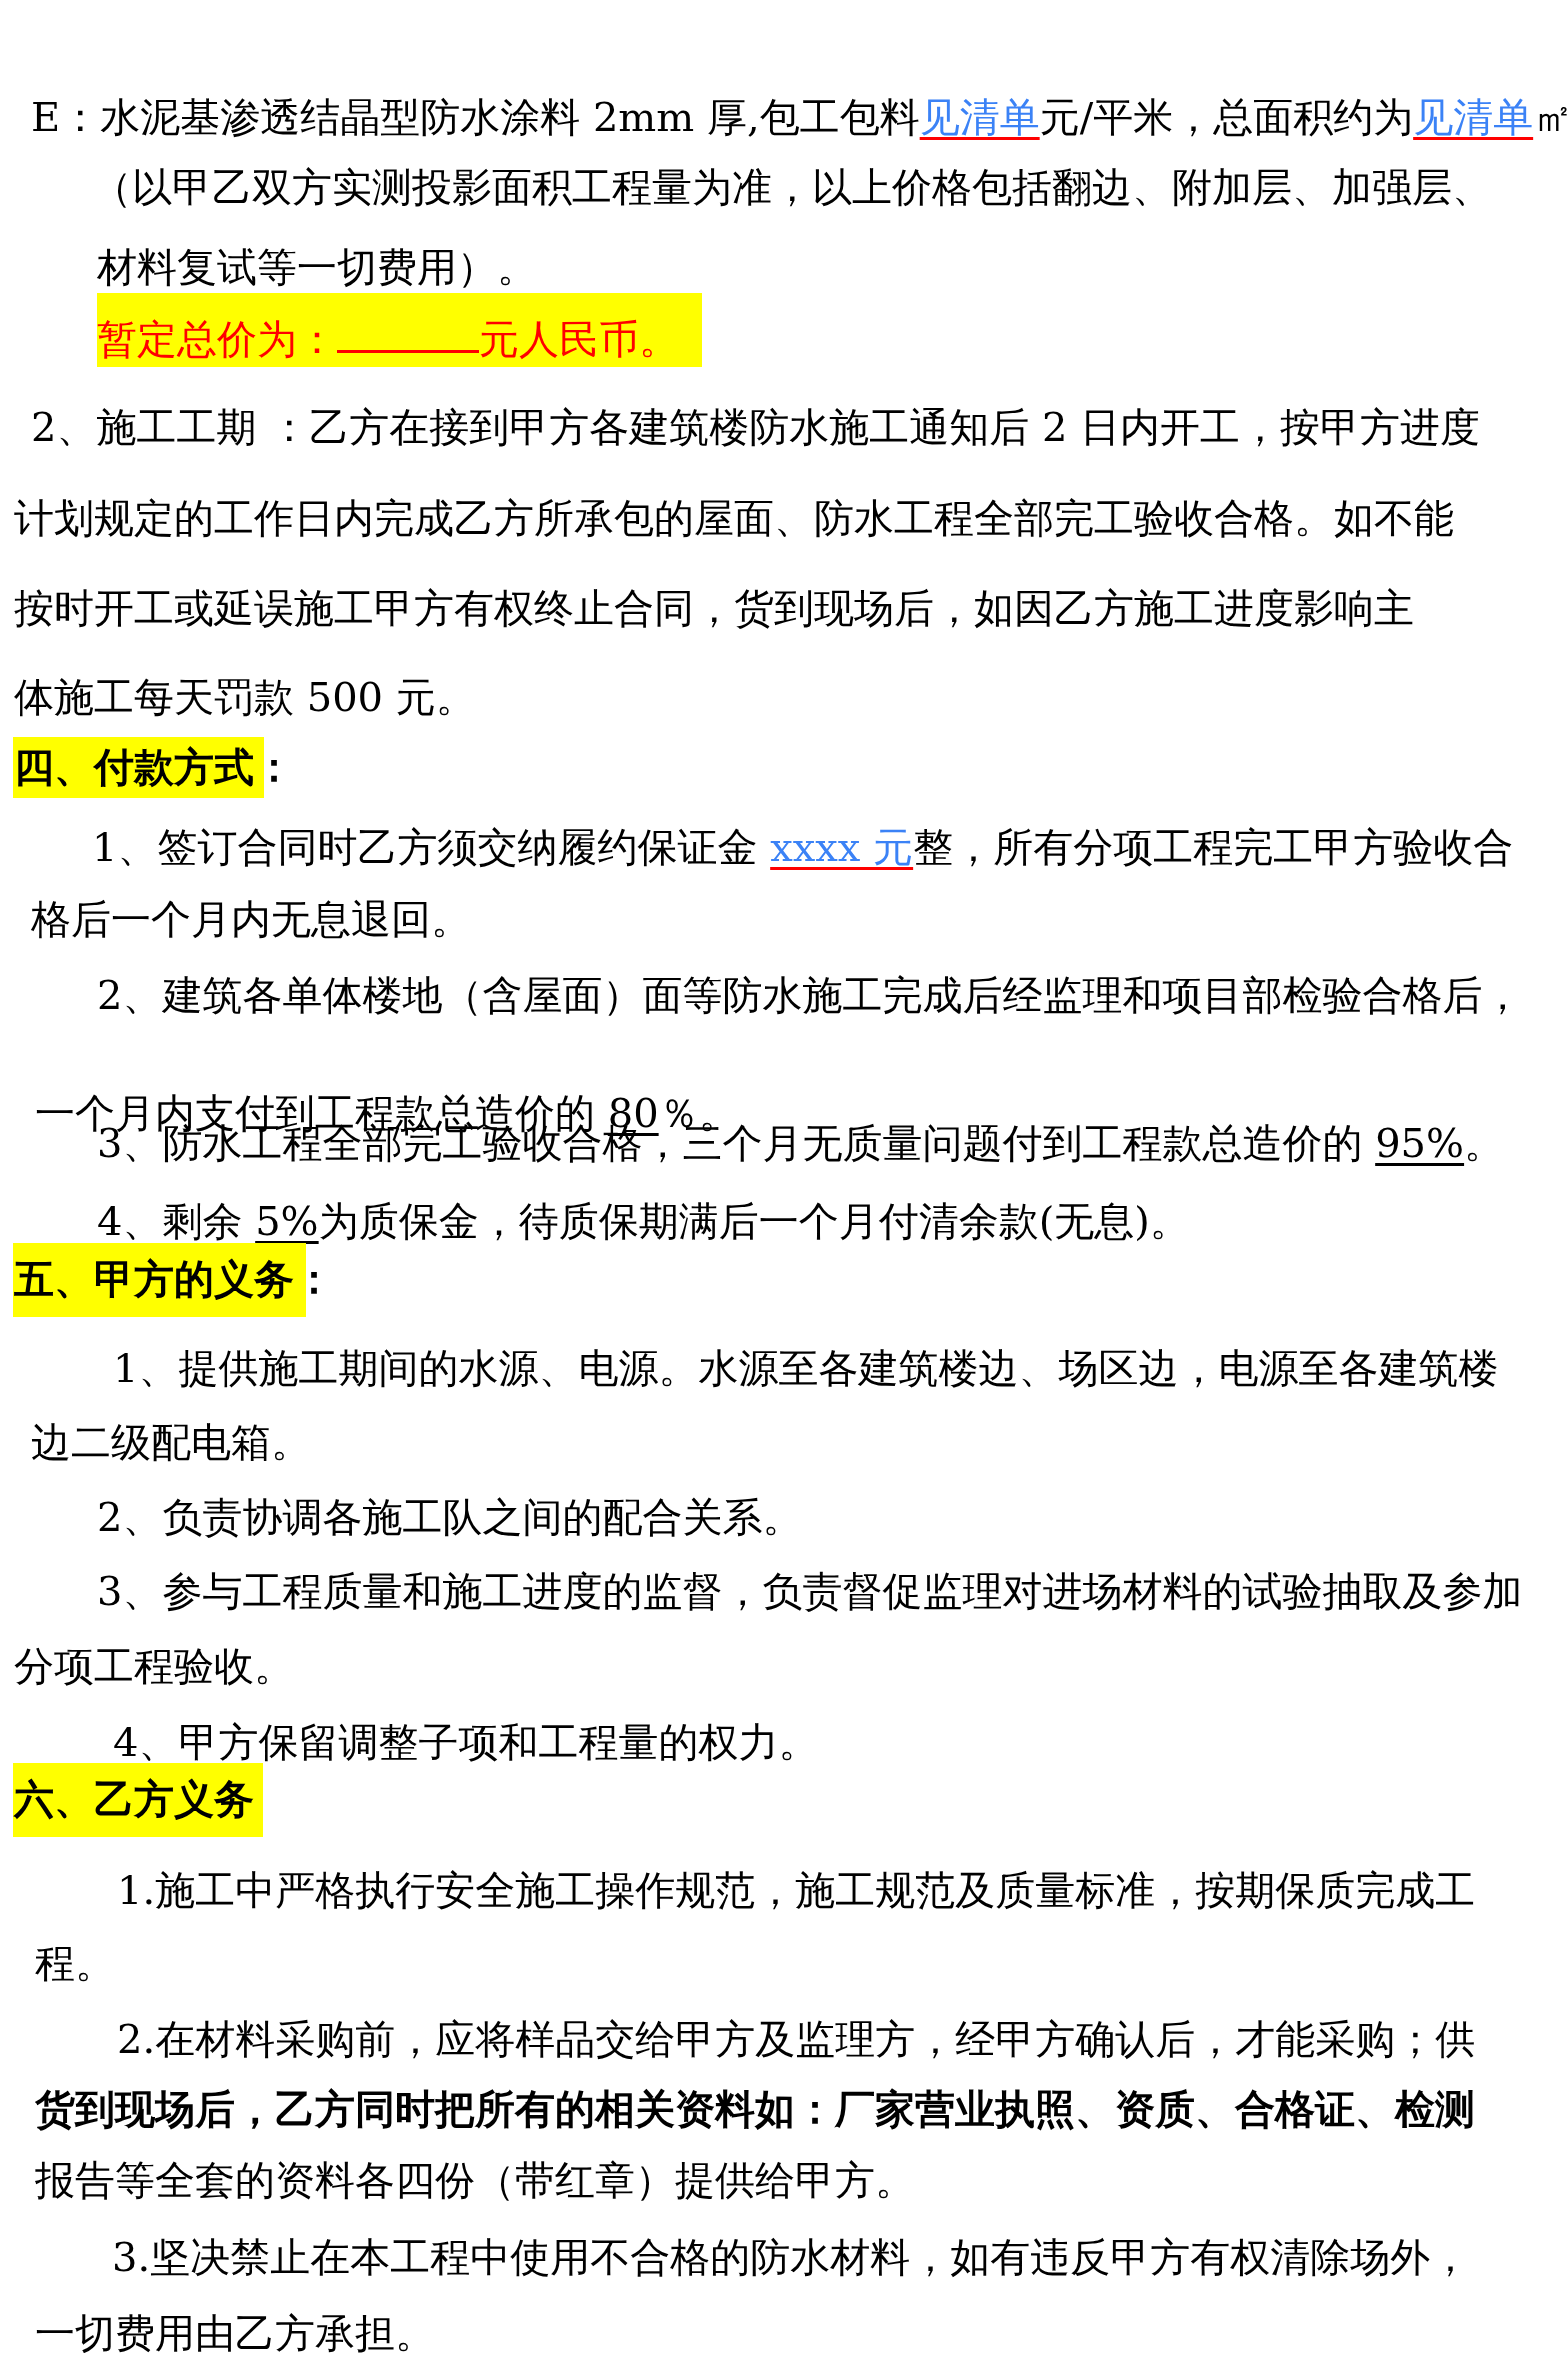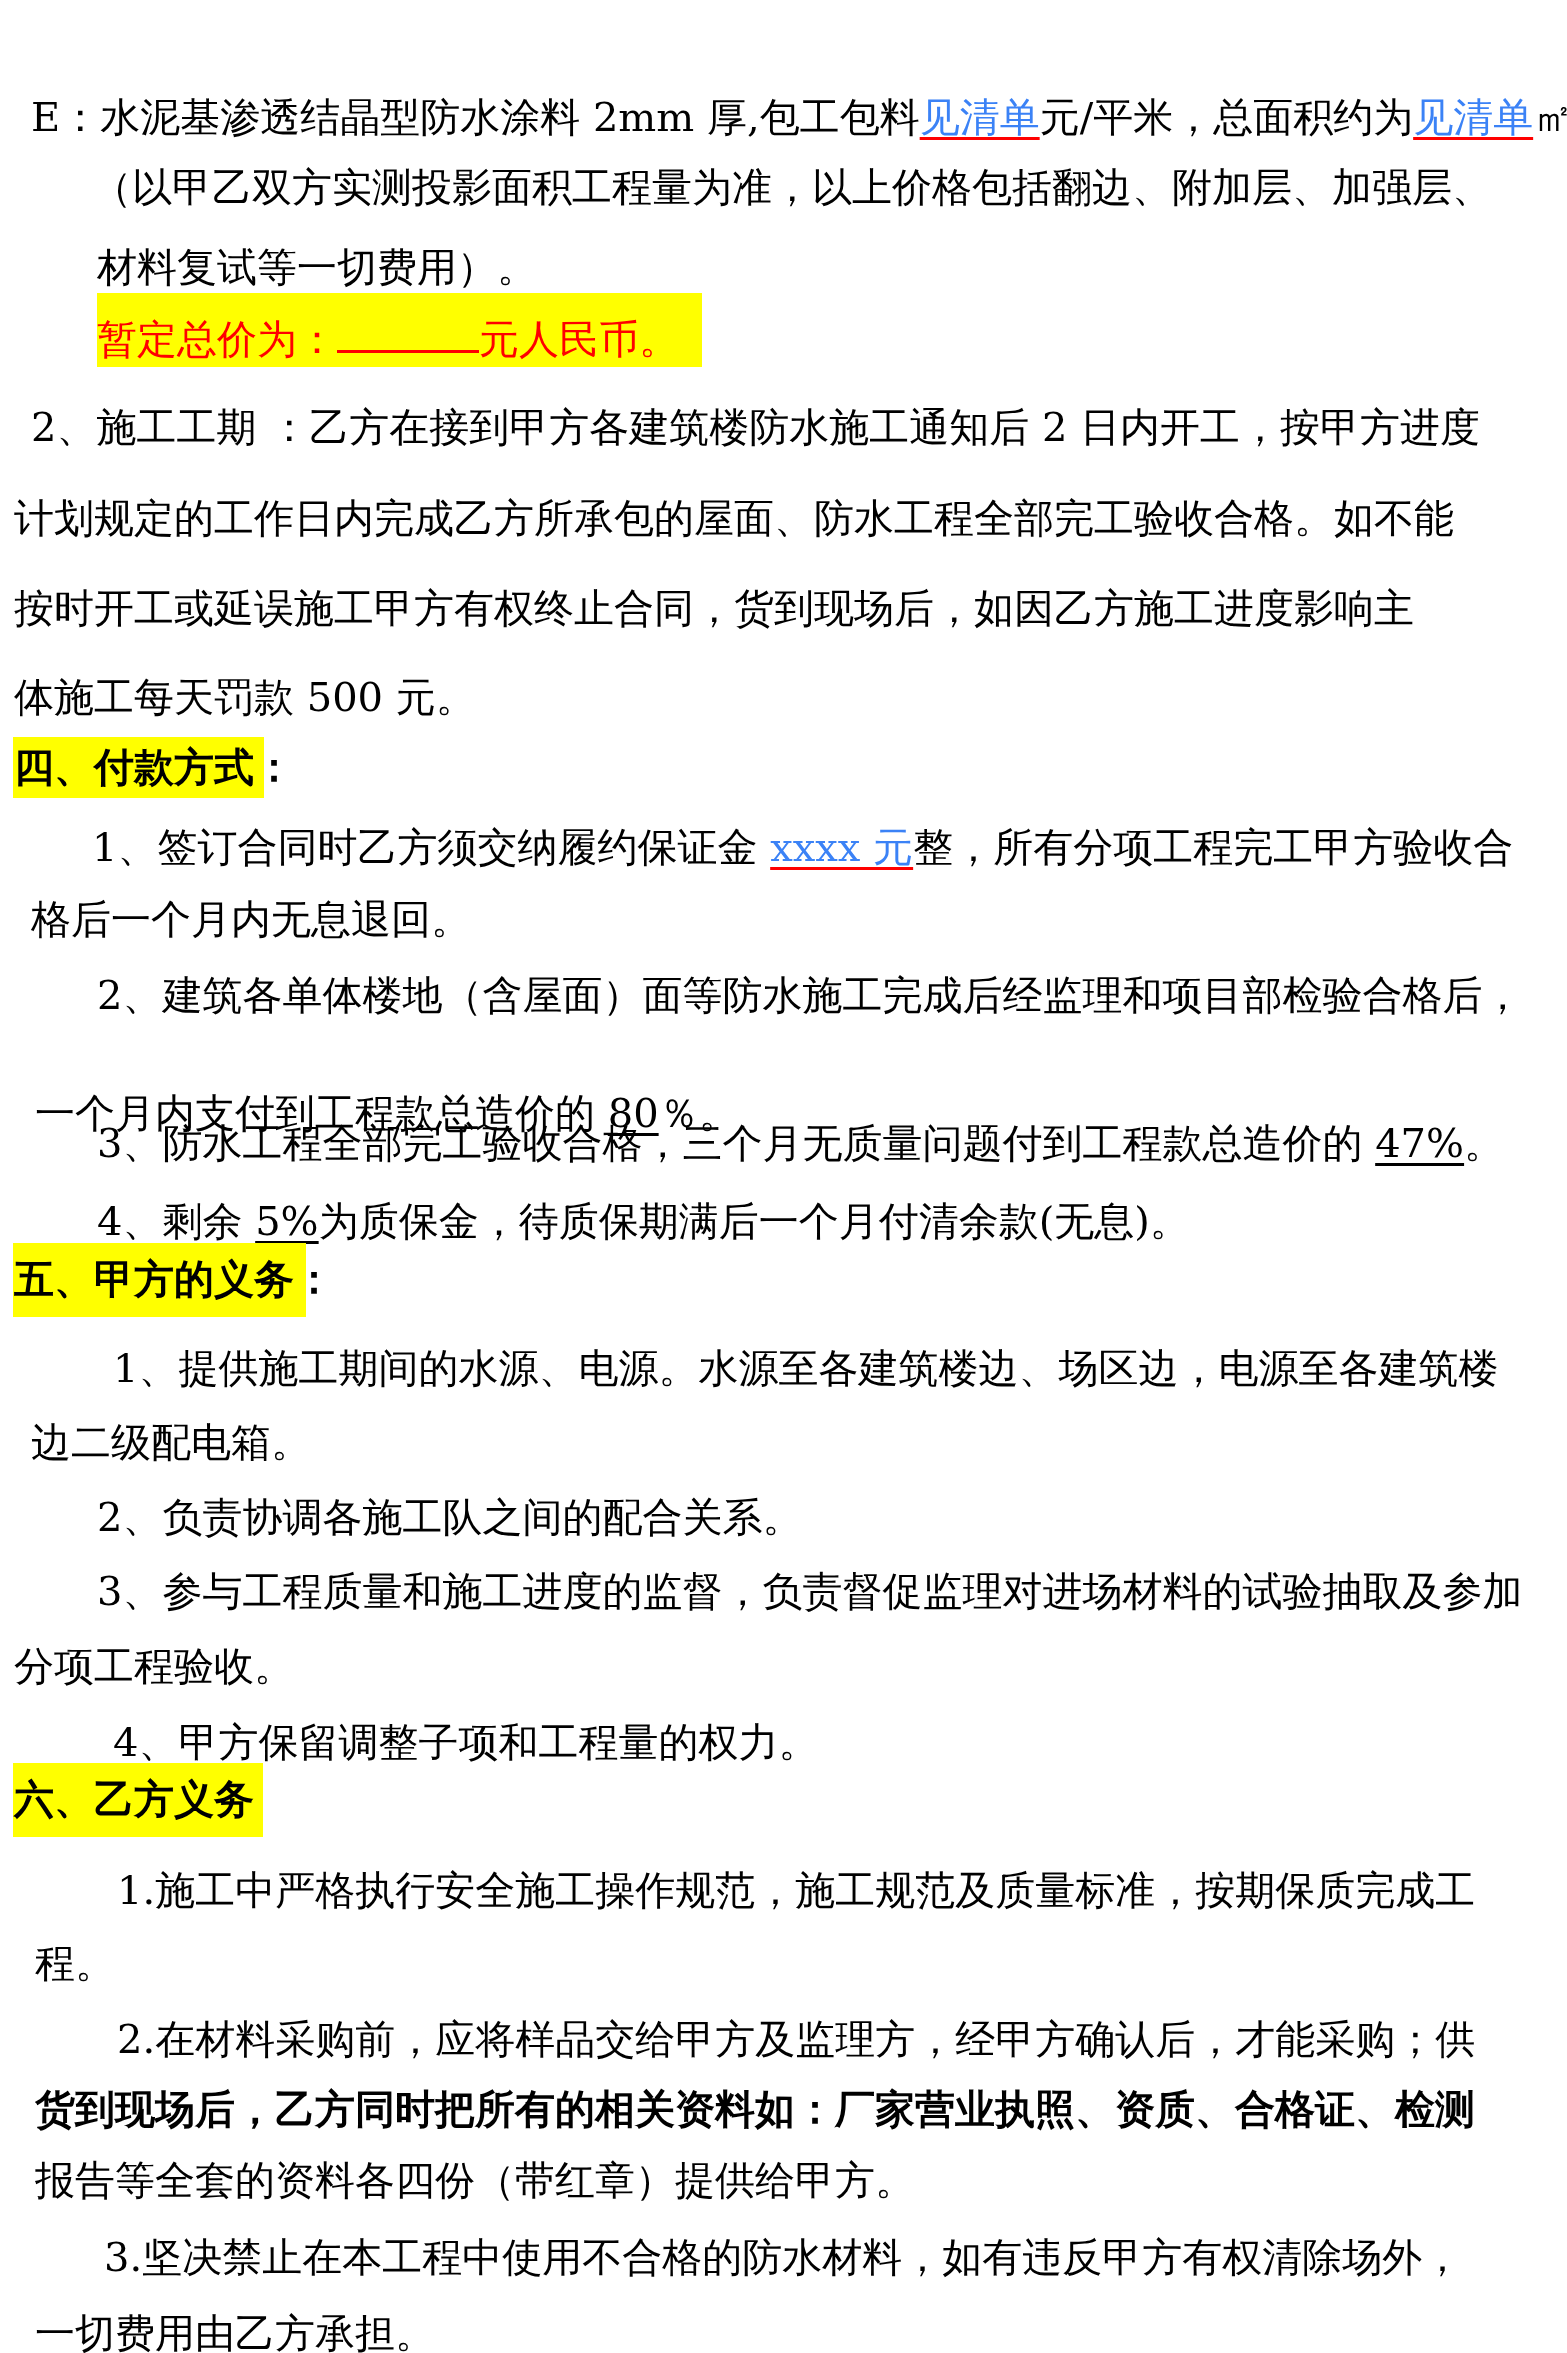--- a/index.html
+++ b/index.html
@@ -38,21 +38,21 @@
 </div>
 <div class="ln" style="left:92px; top:822px;">
   <span>1、签订合同时乙方须交纳履约保证金 </span><span class="ul-red">xxxx 元</span><span>整，所有分项工程完工甲方验收合</span>
 </div>
 <div class="ln" style="left:31px; top:894px;">格后一个月内无息退回。</div>
 <div class="ln" style="left:97px; top:970px;">2、建筑各单体楼地（含屋面）面等防水施工完成后经监理和项目部检验合格后，</div>
 <div class="ln" style="left:35px; top:1088px;">
   <span>一个月内支付到工程款总造价的 </span><span class="ul">80</span><span>％。</span>
 </div>
 <div class="ln" style="left:97px; top:1118px;">
-  <span>3、防水工程全部完工验收合格，三个月无质量问题付到工程款总造价的 </span><span class="ul">47%</span><span>。</span>
+  <span>3、防水工程全部完工验收合格，三个月无质量问题付到工程款总造价的 </span><span class="ul">95%</span><span>。</span>
 </div>
 <div class="ln" style="left:97px; top:1190px;margin-top:6px;">
   <span>4、剩余 </span><span class="ul">5%</span><span>为质保金，待质保期满后一个月付清余款(无息)。</span>
 </div>
 
 <div class="box" style="left:12.8px; top:1243px; width:293px; height:74px;"></div>
 <div class="ln head" style="left:14px; top:1255px;">
   <span>五、甲方的义务</span><span>：</span>
 </div>
 <div class="ln" style="left:113px; top:1343px;">1、提供施工期间的水源、电源。水源至各建筑楼边、场区边，电源至各建筑楼</div>
@@ -62,15 +62,15 @@
 <div class="ln" style="left:14px; top:1641px;">分项工程验收。</div>
 <div class="ln" style="left:113px; top:1717px;">4、甲方保留调整子项和工程量的权力。</div>
 
 <div class="box" style="left:12.8px; top:1763px; width:250px; height:74px;"></div>
 <div class="ln head" style="left:14px; top:1775px;">六、乙方义务</div>
 <div class="ln" style="left:117px; top:1865px;">1.施工中严格执行安全施工操作规范，施工规范及质量标准，按期保质完成工</div>
 <div class="ln" style="left:35px; top:1938px;">程。</div>
 <div class="ln" style="left:117px; top:2014px;">2.在材料采购前，应将样品交给甲方及监理方，经甲方确认后，才能采购；供</div>
 <div class="ln" style="left:35px; top:2084px;font-weight:bold;">货到现场后，乙方同时把所有的相关资料如：厂家营业执照、资质、合格证、检测</div>
 <div class="ln" style="left:35px; top:2155px;">报告等全套的资料各四份（带红章）提供给甲方。</div>
-<div class="ln" style="left:104px; top:2232px;text-align:center;">3.坚决禁止在本工程中使用不合格的防水材料，如有违反甲方有权清除场外，</div>
+<div class="ln" style="left:112px; top:2232px;text-align:center;">3.坚决禁止在本工程中使用不合格的防水材料，如有违反甲方有权清除场外，</div>
 <div class="ln" style="left:35px; top:2308px;">一切费用由乙方承担。</div>
 
 
 </body></html>

